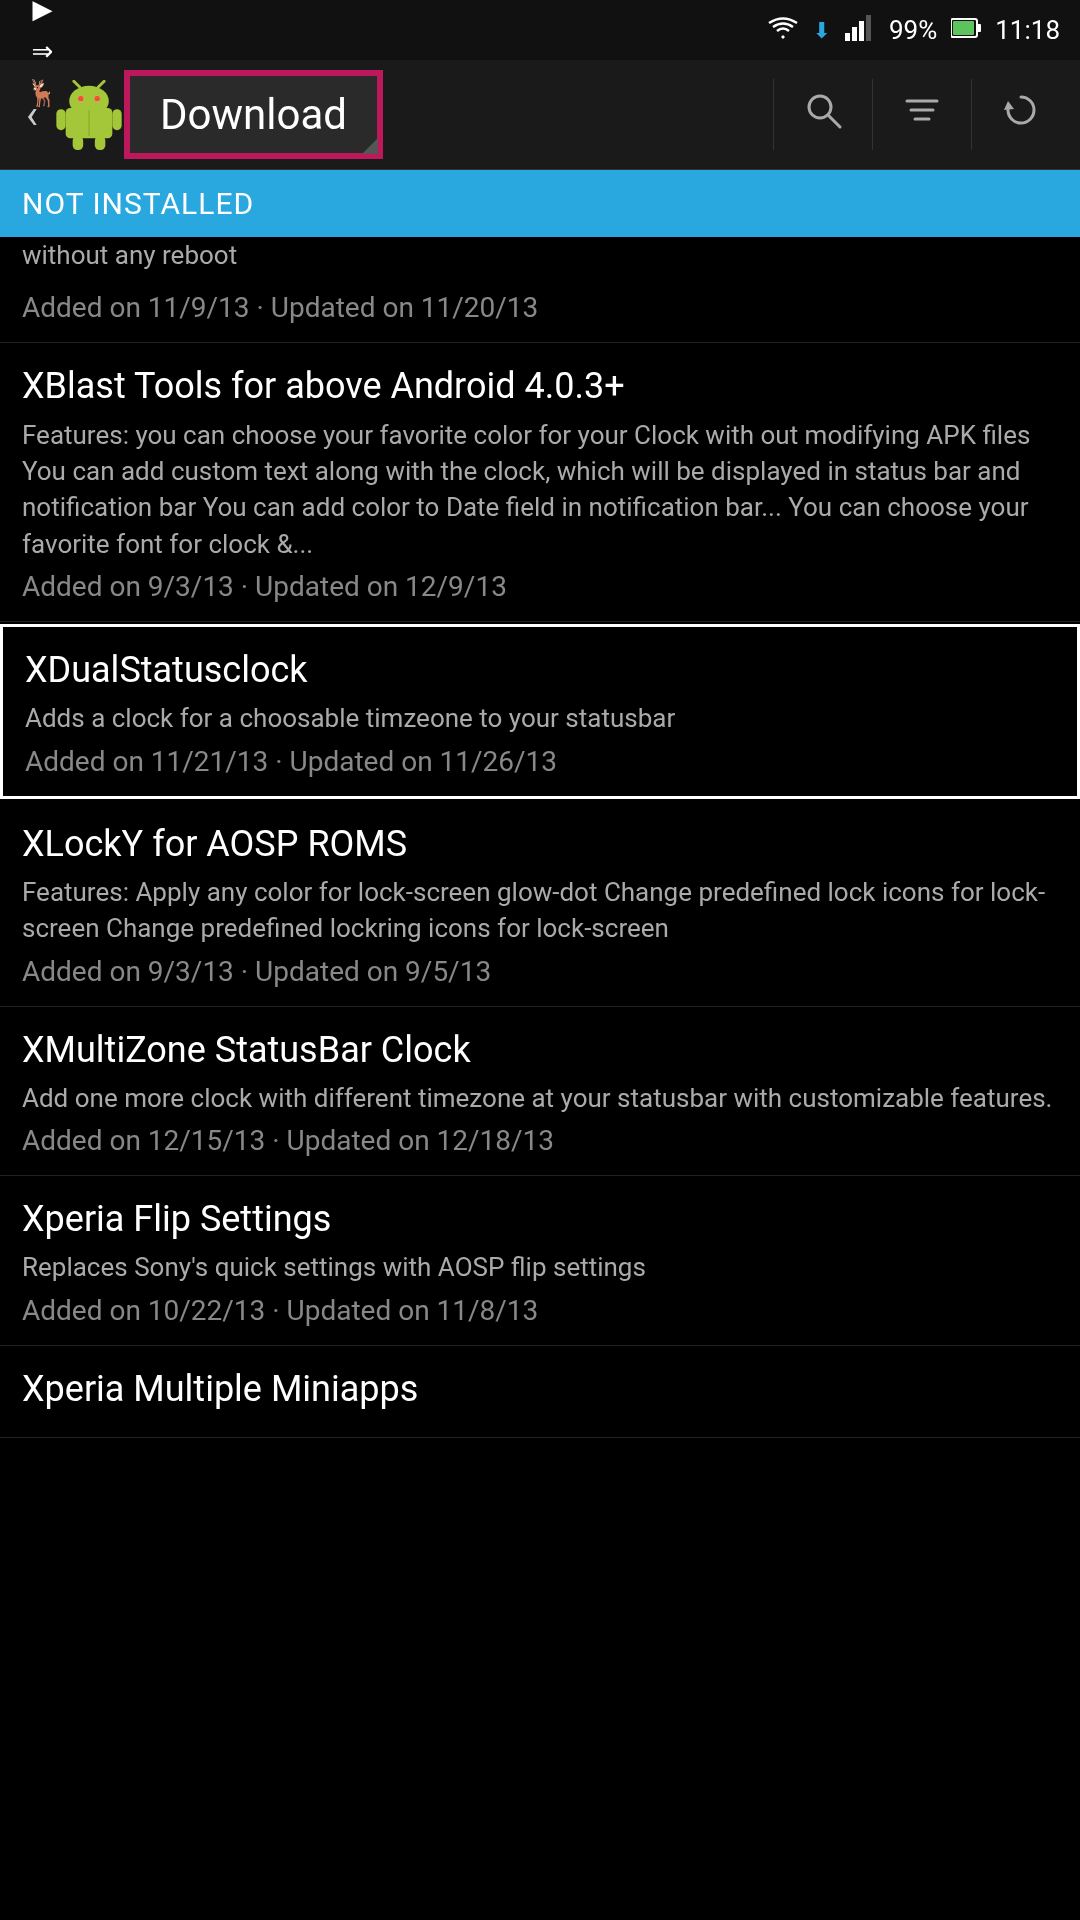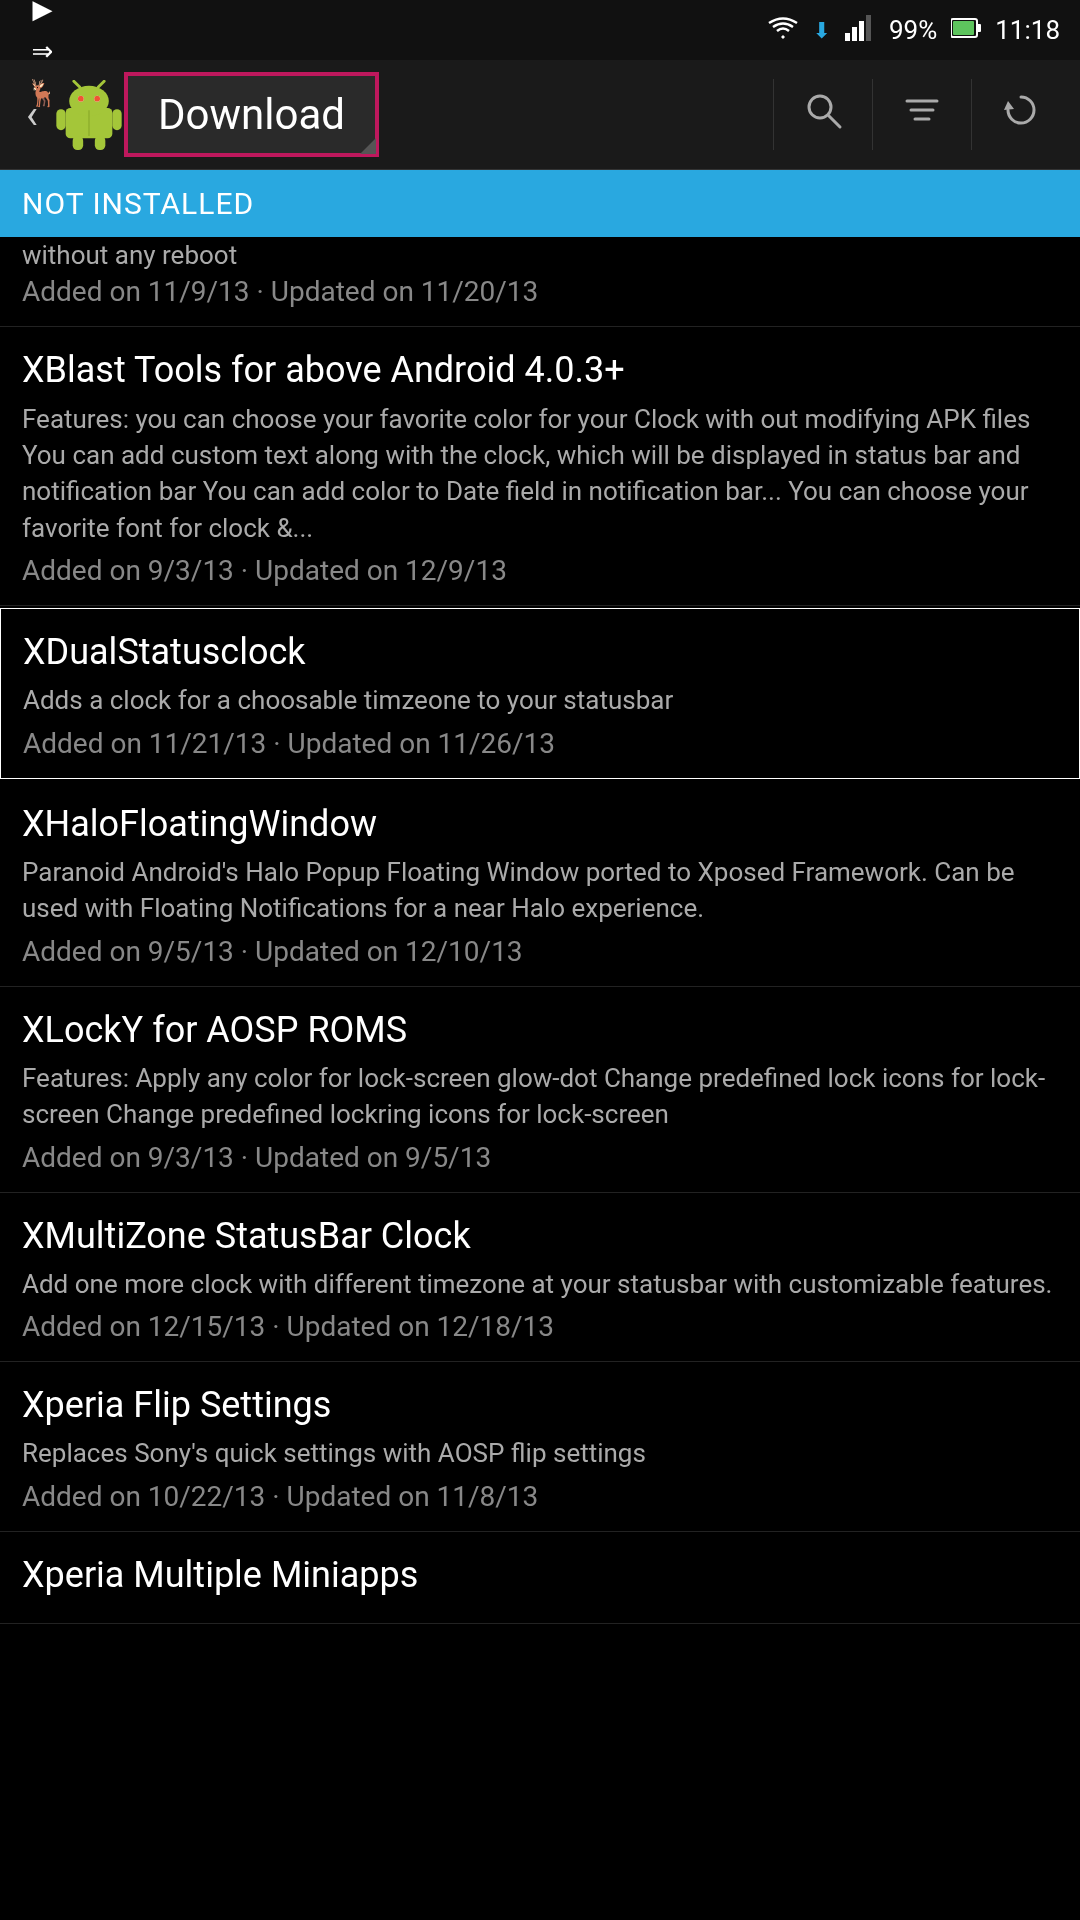--- a/index.html
+++ b/index.html
@@ -48,21 +48,21 @@
       border-bottom: 1px solid #333;
     }
     .toolbar-back {
       color: #ccc;
       font-size: 40px;
       padding: 10px 16px;
       cursor: pointer;
     }
     .toolbar-title-box {
       background: #2a2a2a;
-      border: 4px solid #be185d;
+      border: 6px solid #be185d;
       padding: 14px 30px;
       font-size: 42px;
       font-weight: 400;
       color: #fff;
       position: relative;
       min-width: 240px;
     }
     .toolbar-title-box::after {
       content: '';
       position: absolute;
@@ -98,21 +98,21 @@
       letter-spacing: 1px;
     }
 
     
     .list-item {
       border-bottom: 1px solid #222;
       padding: 22px 22px 18px 22px;
       cursor: pointer;
     }
     .list-item.highlighted {
-      border: 1px solid #ffffff;
+      border: 3px solid #ffffff;
       margin: 2px 0;
     }
     .item-title {
       font-size: 36px;
       font-weight: 400;
       color: #fff;
       margin-bottom: 8px;
       line-height: 1.2;
     }
     .item-desc {
@@ -128,21 +128,21 @@
 
     
     .item-partial-top {
       border-bottom: 1px solid #222;
       padding: 0 22px 18px 22px;
     }
     .item-partial-top .item-desc-partial {
       font-size: 26px;
       color: #aaa;
       line-height: 1.4;
-      margin-bottom: 2px;
+      margin-bottom: 18px;
     }
 
     
     .android-robot {
       width: 70px;
       height: 70px;
     }
   </style>
 </head>
 <body>
@@ -254,25 +254,20 @@
       <div class="item-title">XBlast Tools for above Android 4.0.3+</div>
       <div class="item-desc">Features: you can choose your favorite color for your Clock with out modifying APK files You can add custom text along with the clock, which will be displayed in status bar and notification bar You can add color to Date field in notification bar... You can choose your favorite font for clock &amp;...</div>
       <div class="item-meta">Added on 9/3/13 · Updated on 12/9/13</div>
     </div>
     <div class="list-item highlighted">
       <div class="item-title">XDualStatusclock</div>
       <div class="item-desc">Adds a clock for a choosable timzeone to your statusbar</div>
       <div class="item-meta">Added on 11/21/13 · Updated on 11/26/13</div>
     </div>
     <div class="list-item">
-      <div class="item-title">XHaloFloatingWindow</div>
-      <div class="item-desc">Paranoid Android's Halo Popup Floating Window ported to Xposed Framework. Can be used with Floating Notifications for a near Halo experience.</div>
-      <div class="item-meta">Added on 9/5/13 · Updated on 12/10/13</div>
-    </div>
-    <div class="list-item">
       <div class="item-title">XLockY for AOSP ROMS</div>
       <div class="item-desc">Features: Apply any color for lock-screen glow-dot Change predefined lock icons for lock-screen Change predefined lockring icons for lock-screen</div>
       <div class="item-meta">Added on 9/3/13 · Updated on 9/5/13</div>
     </div>
     <div class="list-item">
       <div class="item-title">XMultiZone StatusBar Clock</div>
       <div class="item-desc">Add one more clock with different timezone at your statusbar with customizable features.</div>
       <div class="item-meta">Added on 12/15/13 · Updated on 12/18/13</div>
     </div>
     <div class="list-item">

